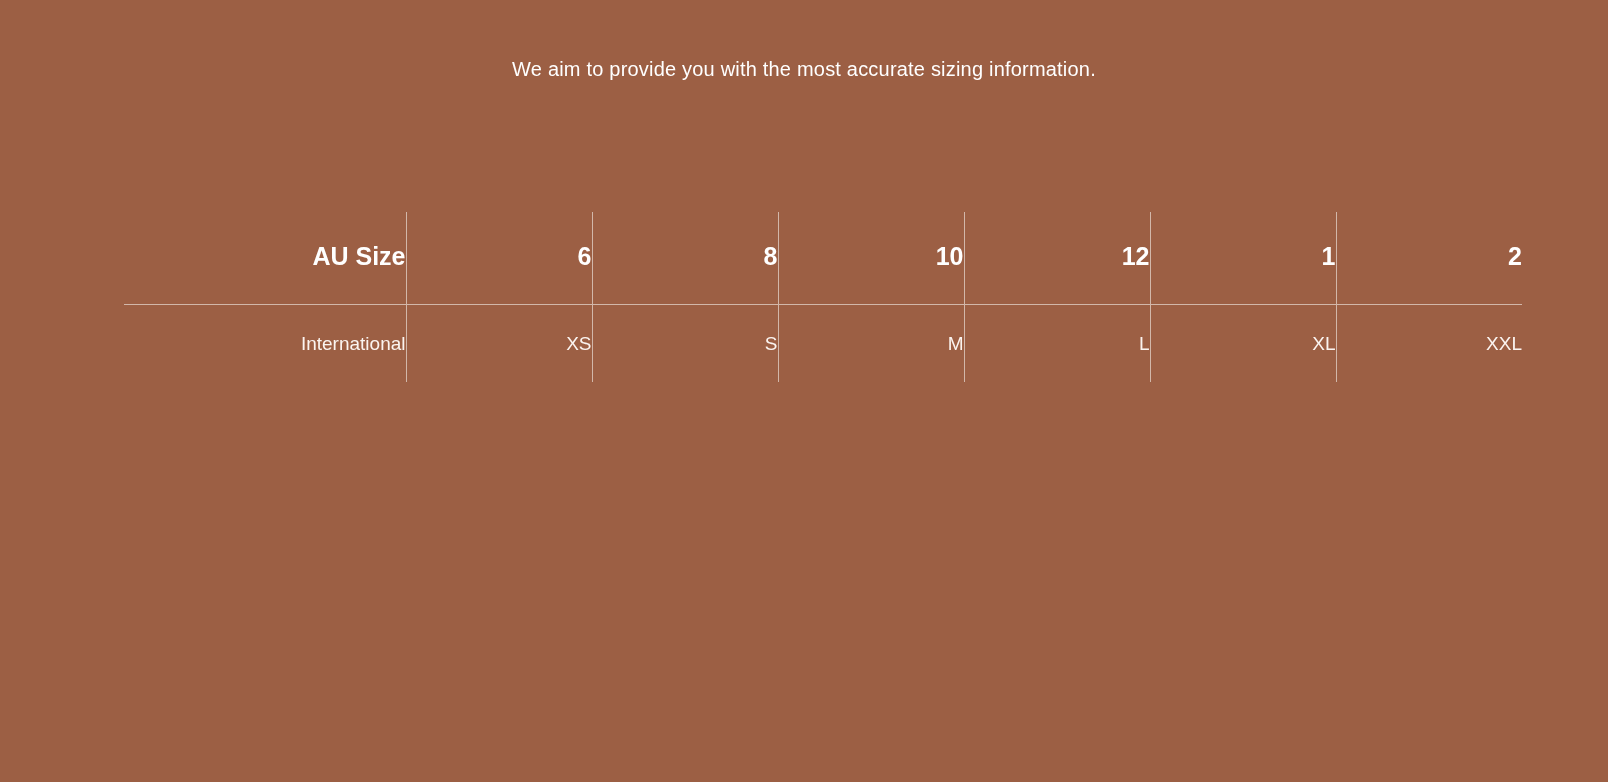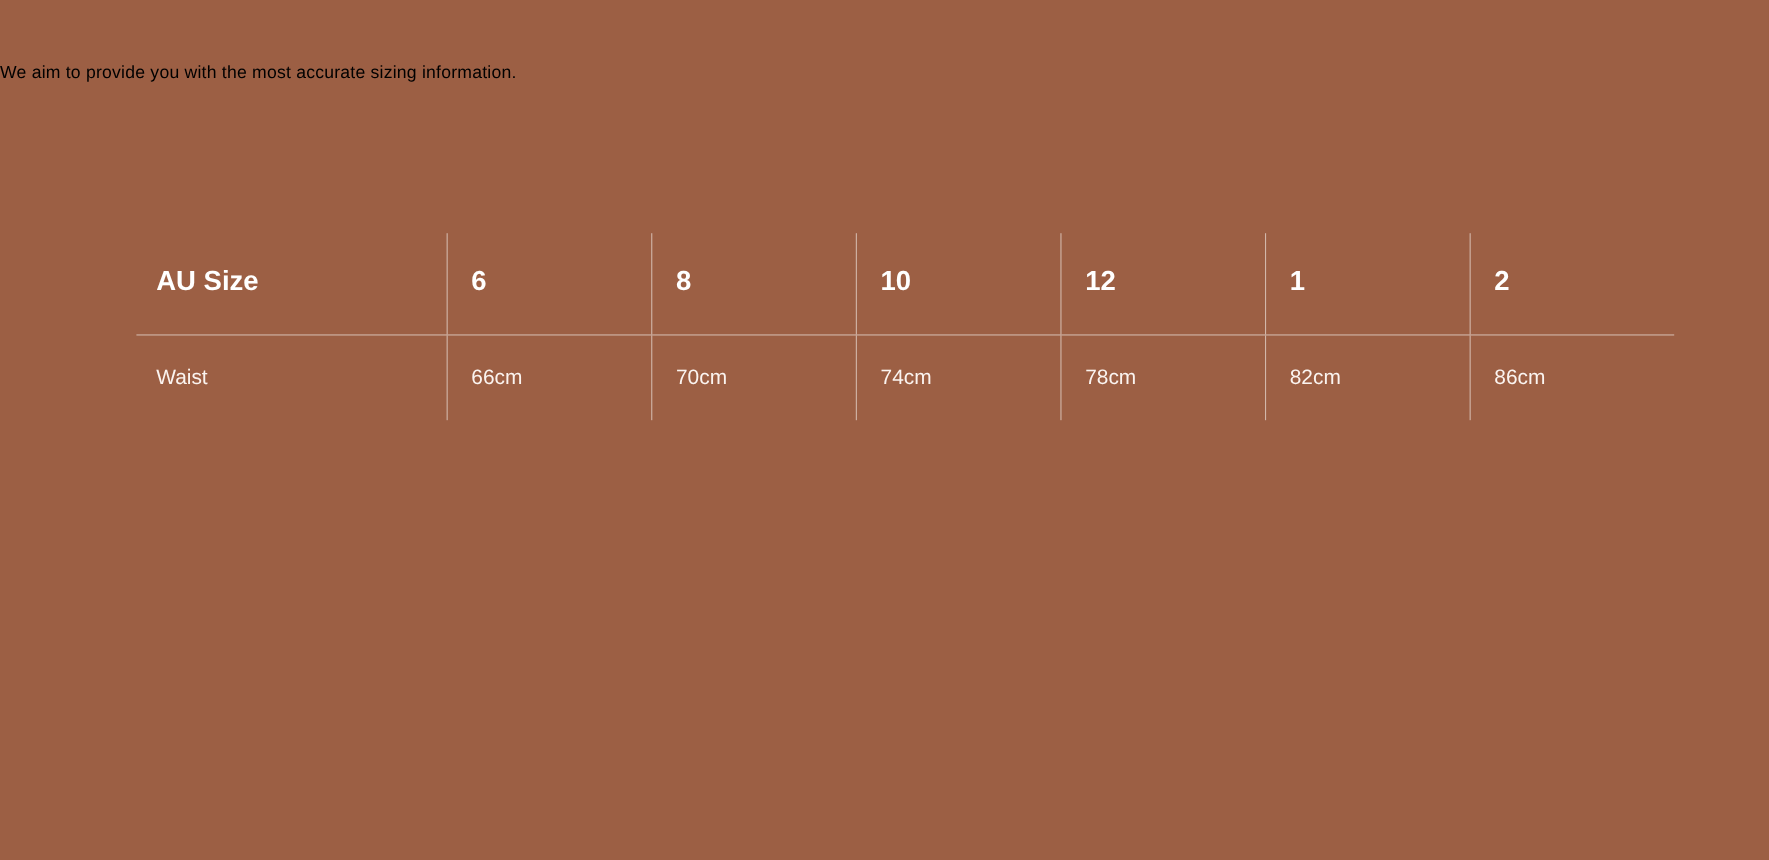--- a/index.html
+++ b/index.html
@@ -18,43 +18,43 @@
     position: relative;
     width: 1608px;
     height: 782px;
     box-sizing: border-box;
   }
   .intro {
     position: absolute;
     top: 58px;
     left: 0;
     width: 100%;
-    text-align: left;
-    font-size: 16px;
+    text-align: center;
+    font-size: 20px;
     font-weight: 400;
     letter-spacing: 0.2px;
-    color: #000000;
+    color: #ffffff;
   }
   .table-wrap {
     position: absolute;
     top: 212px;
     left: 124px;
     width: 1396px;
   }
   table.size-table {
     width: 100%;
     border-collapse: collapse;
     table-layout: fixed;
   }
   table.size-table col.label-col { width: 282px; }
   table.size-table col.size-col { width: 186px; }
 
   table.size-table th,
   table.size-table td {
-    text-align: left;
+    text-align: right;
     vertical-align: middle;
     padding: 0 0 0 22px;
     height: 77px;
     font-weight: 400;
     font-size: 19px;
     color: #fbf4f0;
     border-left: 1px solid rgba(255,255,255,0.55);
     border-bottom: 1px solid rgba(255,255,255,0.55);
   }
   table.size-table th:first-child,
@@ -97,25 +97,25 @@
           <th>6</th>
           <th>8</th>
           <th>10</th>
           <th>12</th>
           <th>1</th>
           <th>2</th>
         </tr>
       </thead>
       <tbody>
         <tr>
-          <td>Waist</td>
-          <td>66cm</td>
-          <td>70cm</td>
-          <td>74cm</td>
-          <td>78cm</td>
-          <td>82cm</td>
-          <td>86cm</td>
+          <td>International</td>
+          <td>XS</td>
+          <td>S</td>
+          <td>M</td>
+          <td>L</td>
+          <td>XL</td>
+          <td>XXL</td>
         </tr>
       </tbody>
     </table>
   </div>
 
 </div>
 
 </body></html>

